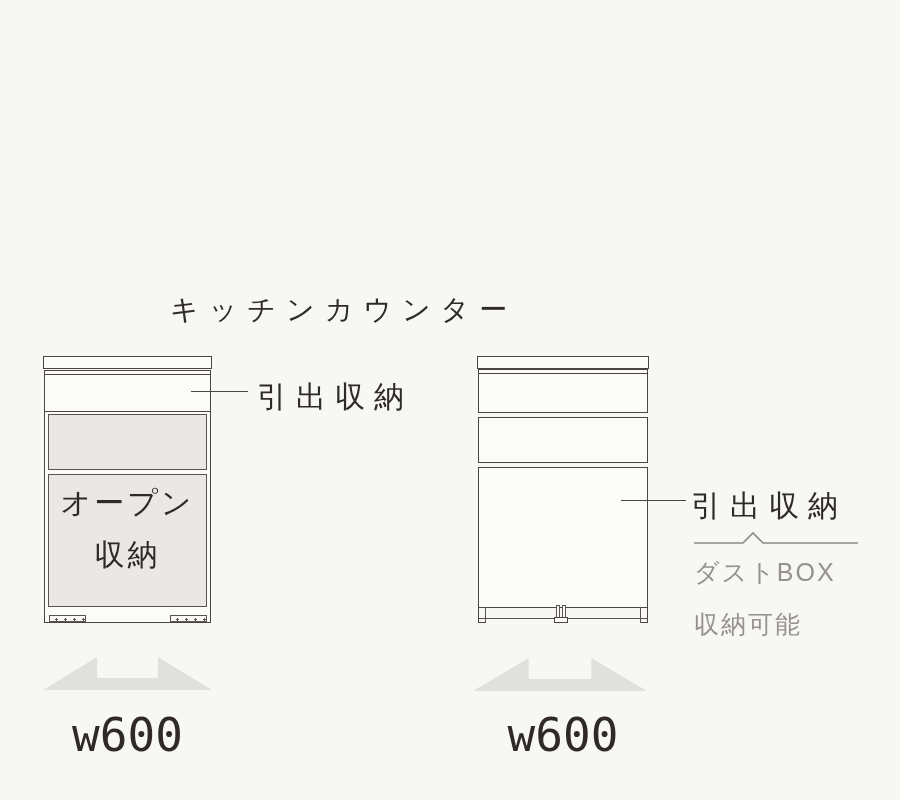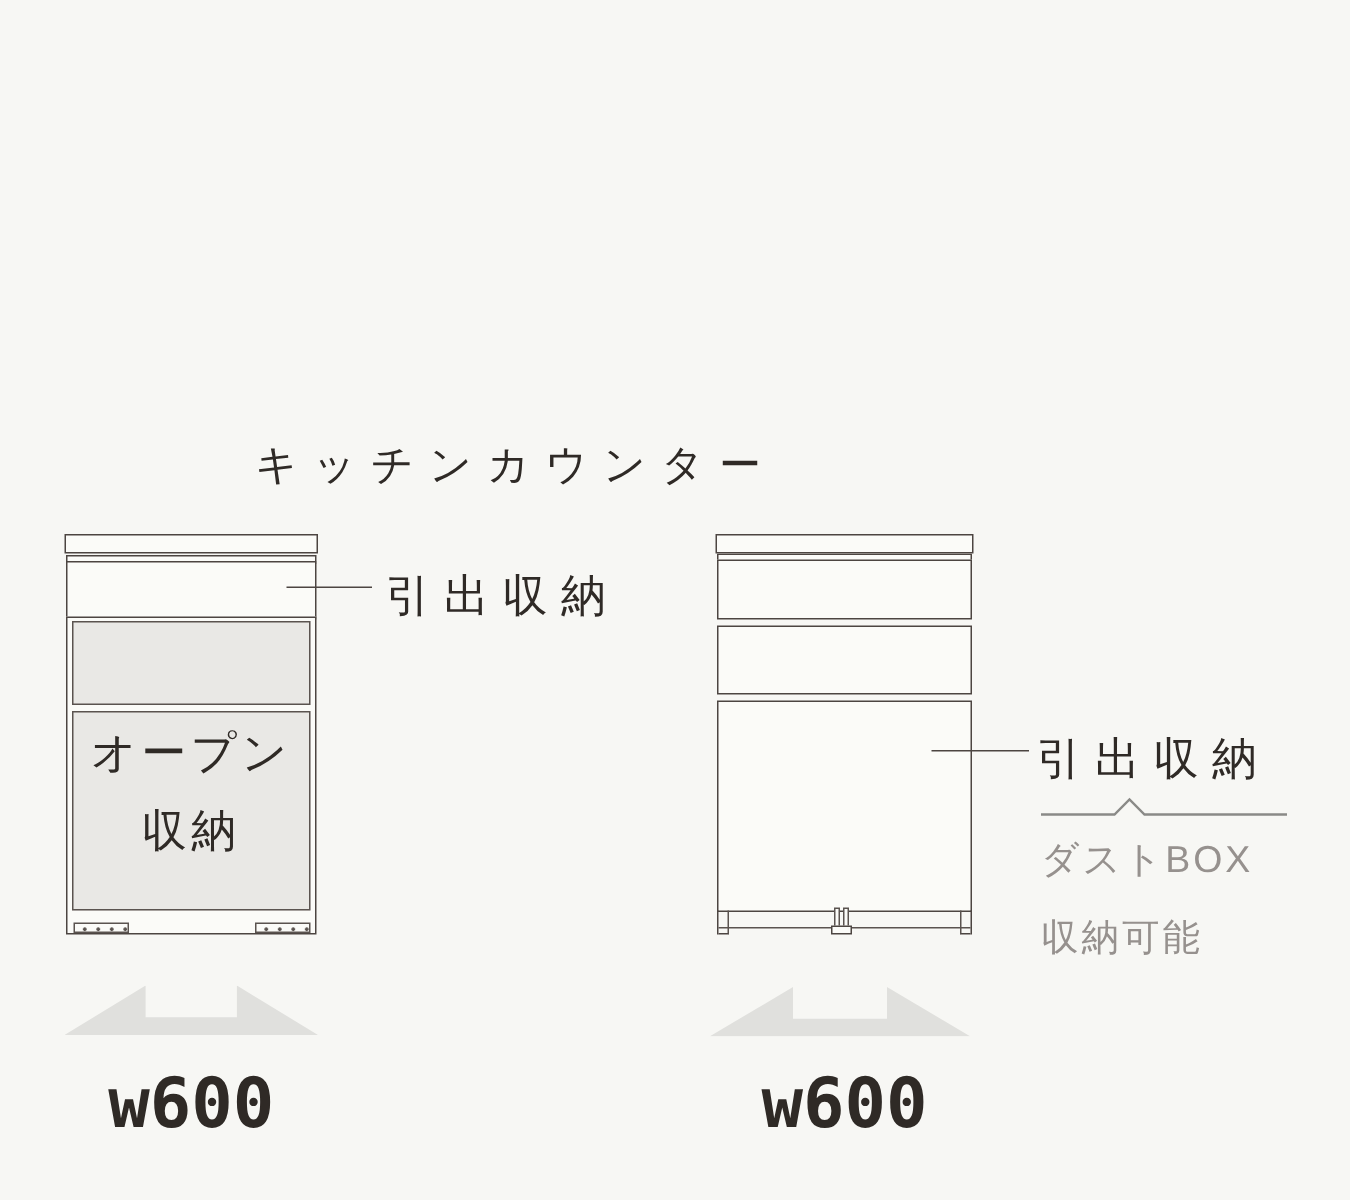--- a/index.html
+++ b/index.html
@@ -17,21 +17,21 @@
   #stage{position:relative;width:900px;height:800px;background:var(--bg);overflow:hidden;}
   #stage *{box-sizing:border-box;position:absolute;}
   .bordered{border:1.5px solid var(--line);background:var(--fill);}
   .thin-bordered{border:1px solid var(--thin);background:var(--panel-gray);}
   .page-title{left:170px;top:291px;font-size:28px;letter-spacing:10px;color:var(--text-dark);white-space:nowrap;}
   .callout{font-size:30px;letter-spacing:9px;color:var(--text-dark);white-space:nowrap;text-align:right;}
   .leader{height:0;border-top:1.5px solid var(--line);}
   .open-label{left:48px;top:474px;width:159px;height:109px;display:flex;flex-direction:column;align-items:center;justify-content:center;font-size:30px;letter-spacing:3px;line-height:52px;color:var(--text-dark);text-align:center;}
   .note{font-size:25px;letter-spacing:2px;color:var(--text-gray);white-space:nowrap;}
   .width-arrow{background:var(--arrow-gray);clip-path:polygon(0 100%,32% 0,32% 64%,68% 64%,68% 0,100% 100%);}
-  .wlabel{font-family:"DejaVu Sans Mono","Liberation Mono",monospace;font-size:46px;font-weight:bold;color:var(--text-dark);text-align:center;letter-spacing:0px;}
+  .wlabel{font-family:"DejaVu Sans Mono","Liberation Mono",monospace;font-size:46px;font-weight:normal;color:var(--text-dark);text-align:center;letter-spacing:0px;}
   .vent{border:1px solid var(--thin);background:var(--fill);
         background-image:radial-gradient(circle,var(--thin) 1px,transparent 1.4px);
         background-size:9px 5px;background-position:2px 1px;background-repeat:repeat-x;}
 </style>
 </head>
 <body>
 
 <div id="stage">
 
   <div class="page-title">キッチンカウンター</div>

